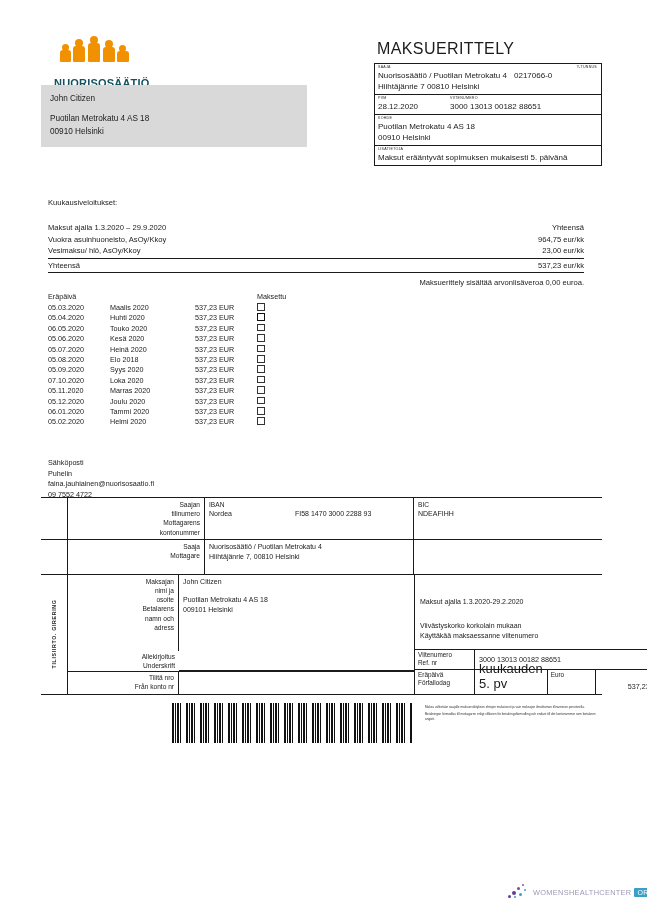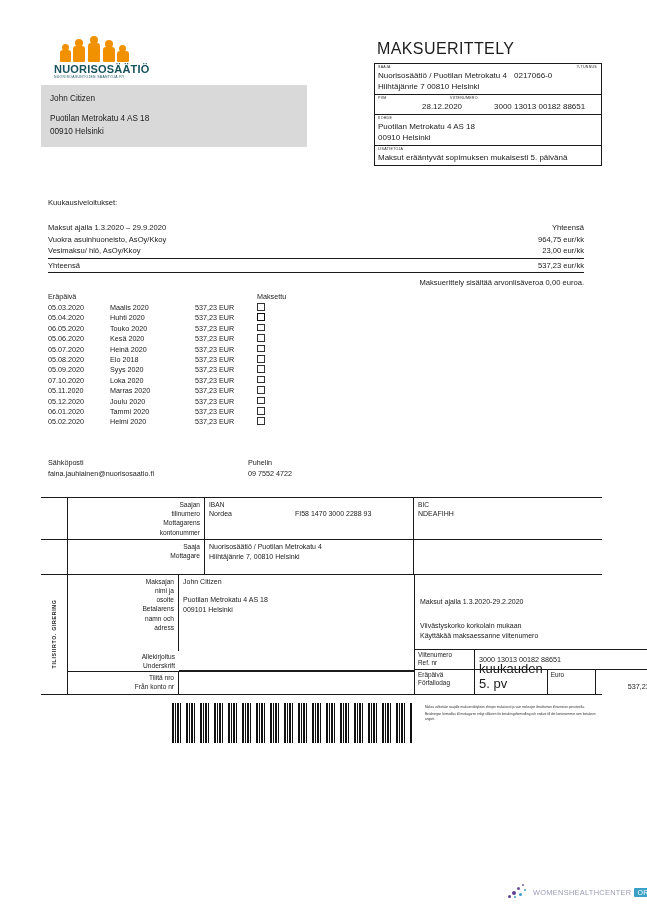--- a/index.html
+++ b/index.html
@@ -41,21 +41,21 @@
   }
   .fig-body {
     border-radius: 3px 3px 1px 1px;
   }
   .logo-name {
     font-size: 11px;
     font-weight: bold;
     letter-spacing: .2px;
     color: #16515e;
     line-height: 12px;
-    margin-top: 1px;
+    margin-top: 15px;
   }
   .logo-sub {
     font-size: 3.4px;
     letter-spacing: .35px;
     color: #16515e;
     line-height: 5px;
     white-space: nowrap;
   }
 
   
@@ -188,21 +188,21 @@
 
   
   .contact {
     position: absolute;
     left: 48px;
     top: 458px;
     width: 400px;
     font-size: 7.2px;
     line-height: 10.5px;
   }
-  .contact-row { display: flex; }
+  .contact-row { display: flex; flex-direction: column; }
   .ct-a { width: 200px; }
 
   
   .giro {
     position: absolute;
     left: 41px;
     top: 497px;
     width: 561px;
     border-top: 1.2px solid #1b1b1b;
     box-sizing: border-box;
@@ -399,21 +399,21 @@
         <span class="rv-b">0217066-0</span>
       </div>
       <div class="rval">Hiihtäjänrie 7 00810 Helsinki</div>
     </div>
     <div class="rrow">
       <div class="rlab rlab-inline">
         <span class="rl-a">Pvm</span>
         <span>Viitenumero</span>
       </div>
       <div class="rval rval-inline">
-        <span class="rv-a" style="width:72px;margin-left:44px;">28.12.2020</span>
+        <span class="rv-a" style="width:72px;">28.12.2020</span>
         <span>3000 13013 00182 88651</span>
       </div>
     </div>
     <div class="rrow">
       <div class="rlab">Kohde</div>
       <div class="rval">Puotilan Metrokatu 4 AS 18</div>
       <div class="rval">00910 Helsinki</div>
     </div>
     <div class="rrow">
       <div class="rlab">Lisätietoja</div>

